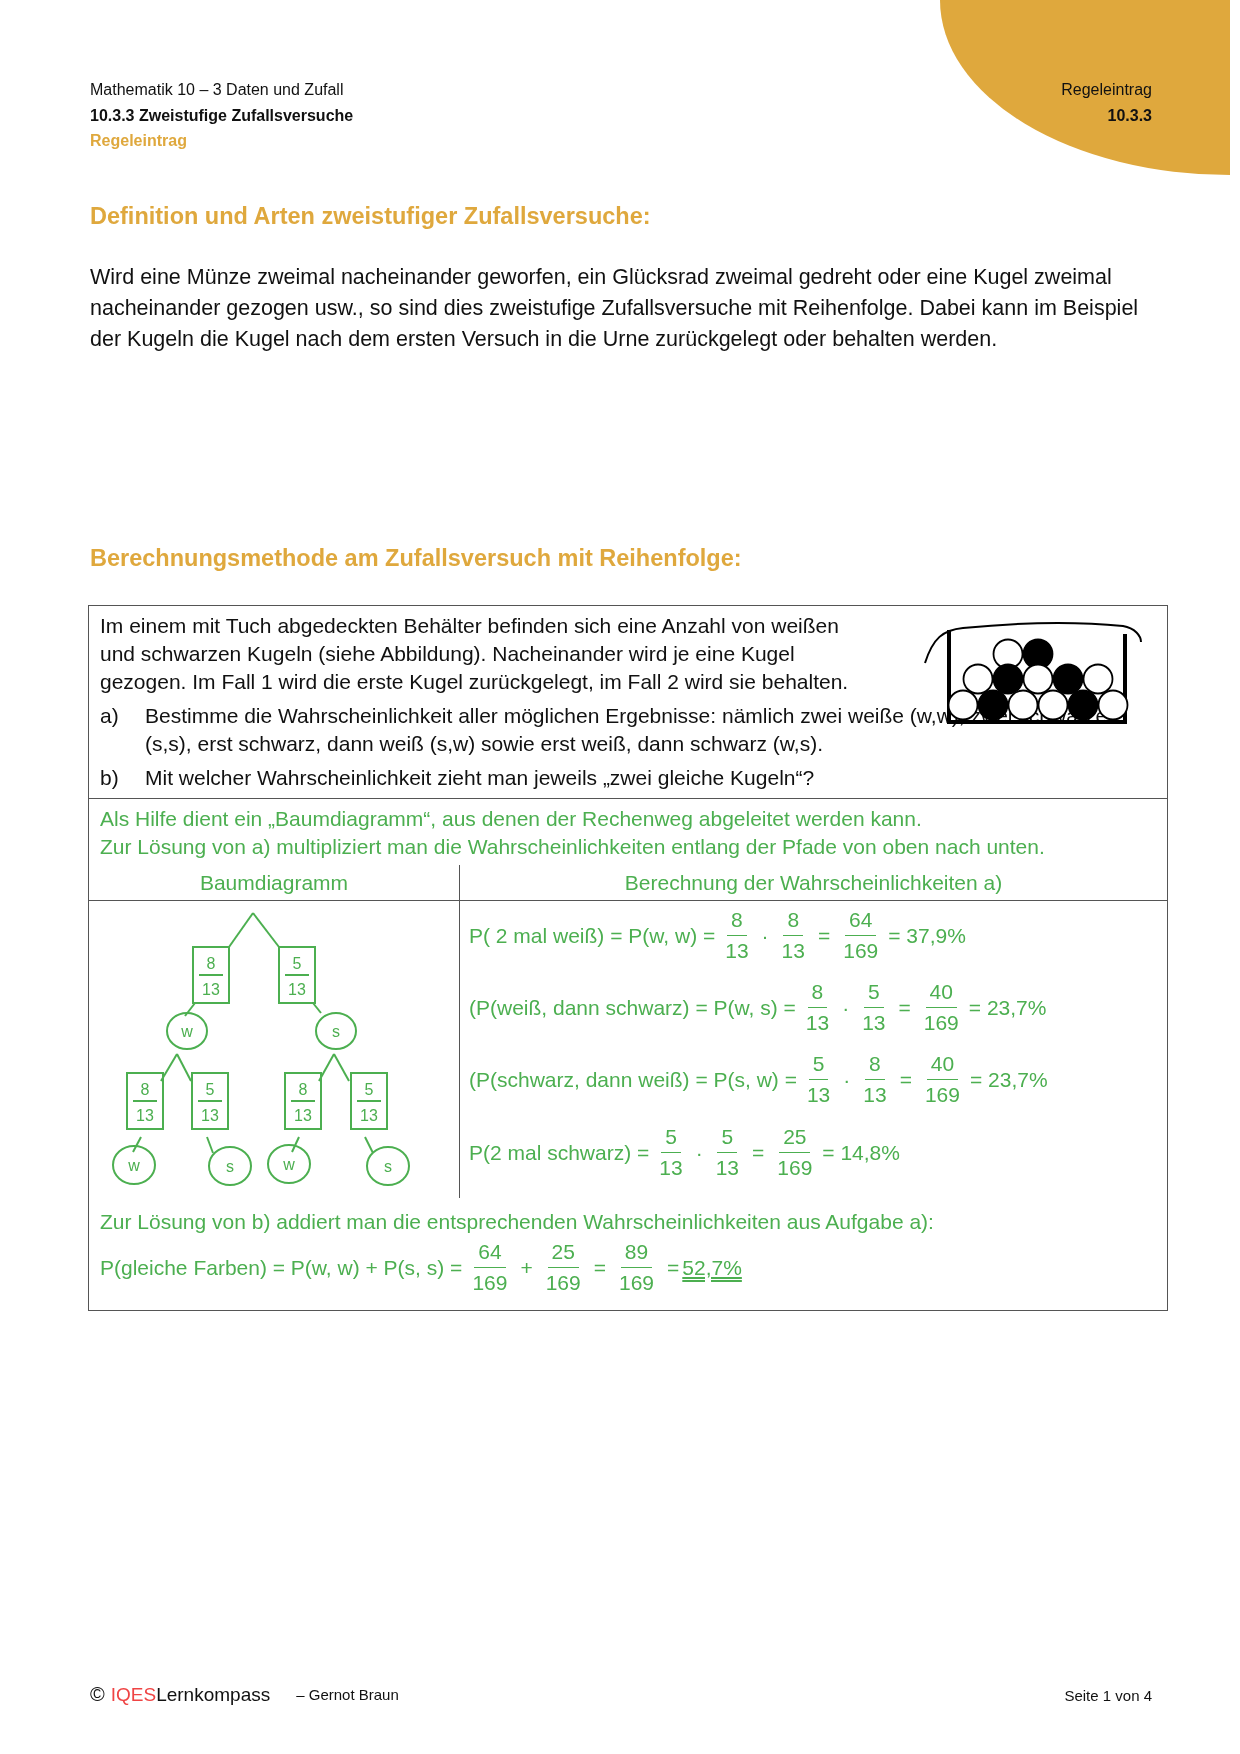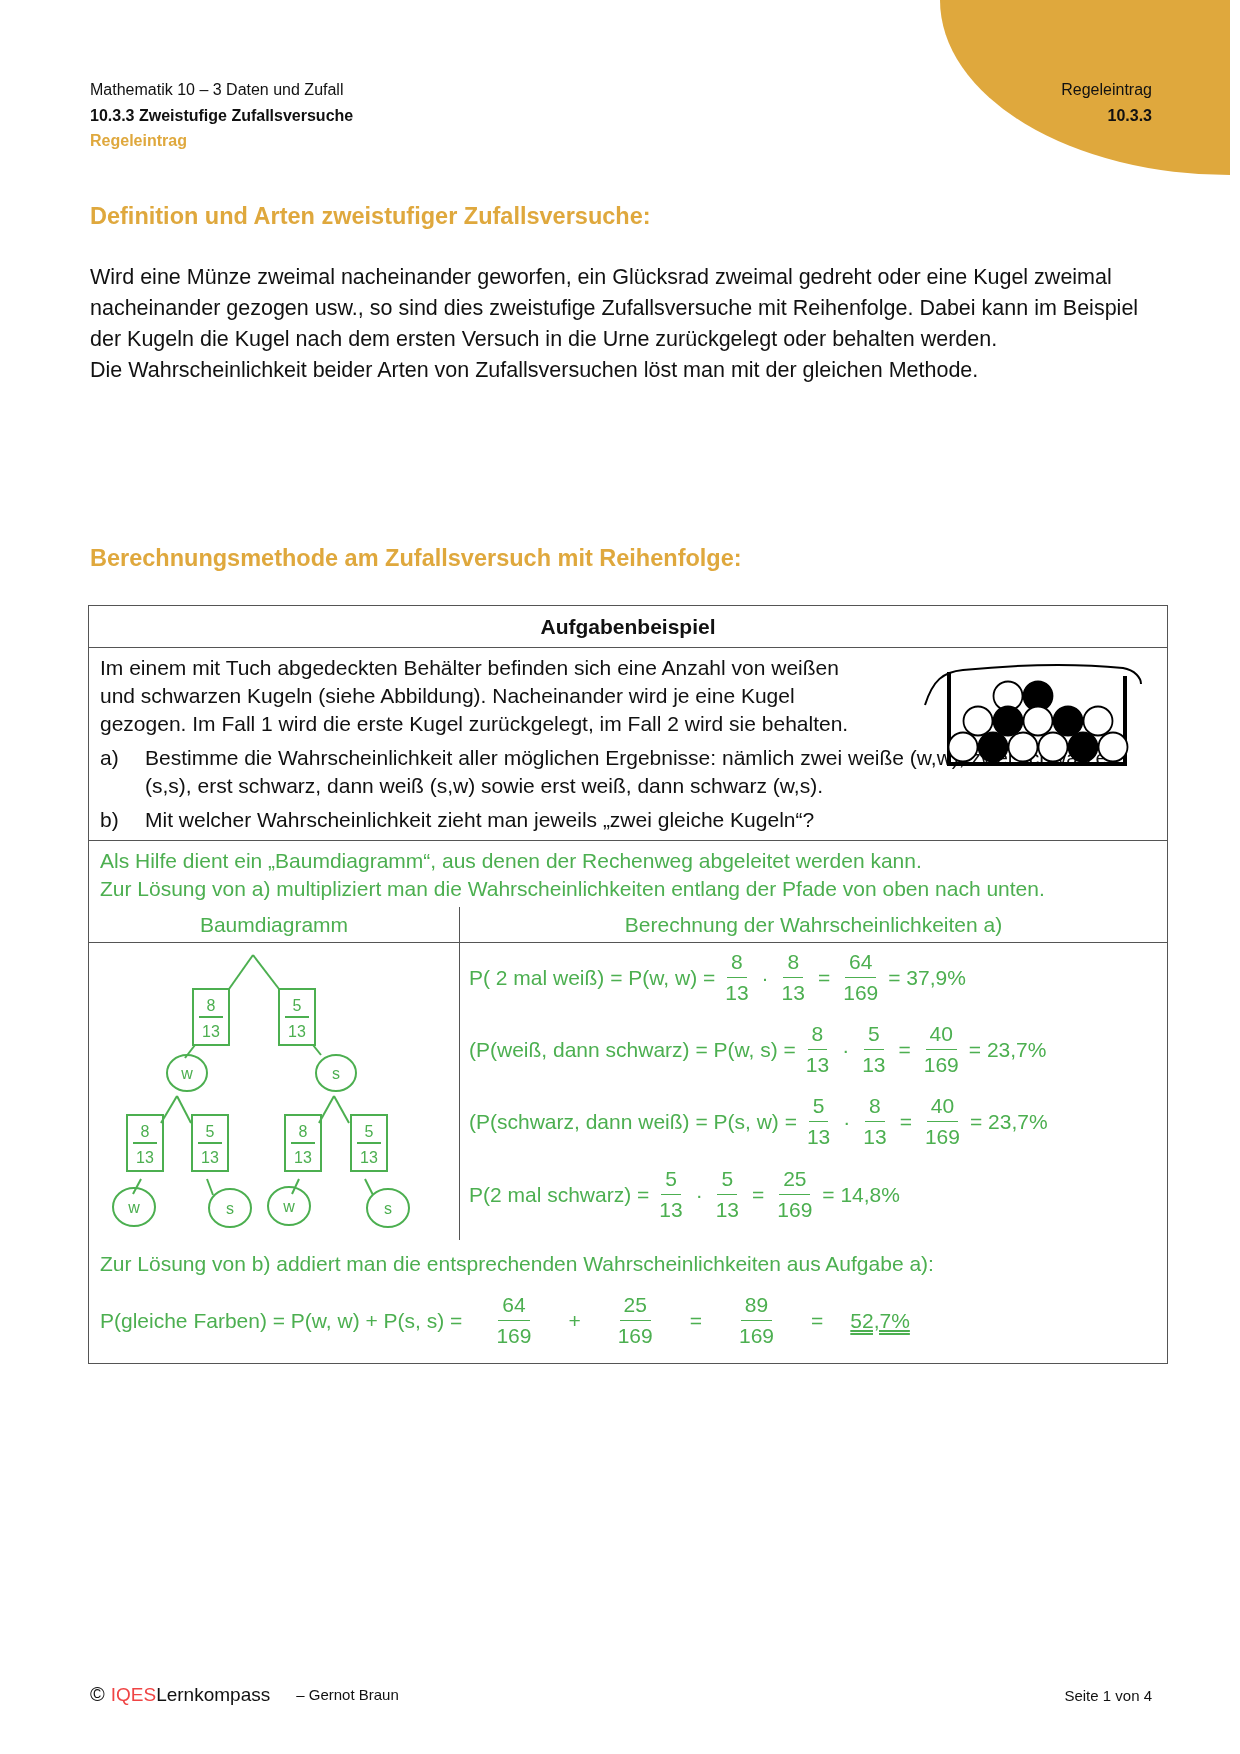--- a/index.html
+++ b/index.html
@@ -33,21 +33,21 @@
   .col-r { flex:1; }
   .subhead { text-align:center; height:35px; line-height:35px; border-bottom:1.5px solid #555; }
   .tree { height:297px; position:relative; }
   .calc { position:relative; height:297px; padding-left:9px; }
   .eq { position:absolute; left:9px; display:flex; align-items:center; white-space:nowrap; }
   .frac { display:inline-flex; flex-direction:column; align-items:center; margin:0 6px; line-height:30px; }
   .frac .n { padding:0 4px; border-bottom:1.5px solid #4caf50; }
   .frac .d { padding:0 4px; }
   .op { margin:0 3px; }
   .partb { padding:10px 0 0 0; }
-  .partb .eq { position:static; margin-top:12px; padding-bottom:12px;gap:24px; }
+  .partb .eq { position:static; margin-top:1px; padding-bottom:12px; }
   .dbl { text-decoration:underline; text-decoration-style:double; }
   .footer-l { position:absolute; left:90px; top:1683px; font-size:15px; display:flex; align-items:center; }
   .footer-l .copy { font-size:20px; margin-right:6px; }
   .footer-l .iq { color:#ef4444; font-size:19px; }
   .footer-l .lk { font-size:19px; margin-right:26px; }
   .footer-r { position:absolute; right:88px; top:1687px; font-size:15px;margin-left:11px; }
 </style>
 </head>
 <body>
 
@@ -61,30 +61,26 @@
 </div>
 <div class="hdr-right">
   <div>Regeleintrag</div>
   <div class="b">10.3.3</div>
 </div>
 
 <h2 style="top:203px">Definition und Arten zweistufiger Zufallsversuche:</h2>
 
 <div class="body-text">
   <p>Wird eine Münze zweimal nacheinander geworfen, ein Glücksrad zweimal gedreht oder eine Kugel zweimal nacheinander gezogen usw., so sind dies zweistufige Zufallsversuche mit Reihenfolge. Dabei kann im Beispiel der Kugeln die Kugel nach dem ersten Versuch in die Urne zurückgelegt oder behalten werden.</p>
-  <p>Die Wahrscheinlichkeit beider Arten von Zufallsversuchen löst man mit der gleichen Methode.</p>
 </div>
 
 <h2 style="top:545px">Berechnungsmethode am Zufallsversuch mit Reihenfolge:</h2>
 
 <table class="main">
   <tbody>
-      <tr>
-        <td class="th">Aufgabenbeispiel</td>
-      </tr>
   <tr>
         <td class="task">
     <div class="intro">Im einem mit Tuch abgedeckten Behälter befinden sich eine Anzahl von weißen und schwarzen Kugeln (siehe Abbildung). Nacheinander wird je eine Kugel gezogen. Im Fall 1 wird die erste Kugel zurückgelegt, im Fall 2 wird sie behalten.</div>
     <svg class="urn" width="220" height="110" viewBox="0 0 220 110">
       <path d="M2,45 C10,20 20,12 40,10 C90,5 150,3 200,8 C212,10 218,18 218,24" fill="none" stroke="#000" stroke-width="2"></path>
       <path d="M26,12 L26,104 L202,104 L202,16" fill="none" stroke="#000" stroke-width="4"></path>
       <g stroke="#000" stroke-width="1.8">
         <circle cx="85" cy="36" r="14.5" fill="#fff"></circle>
               <circle cx="115" cy="36" r="14.5" fill="#000"></circle>
         <circle cx="55" cy="61" r="14.5" fill="#fff"></circle>

